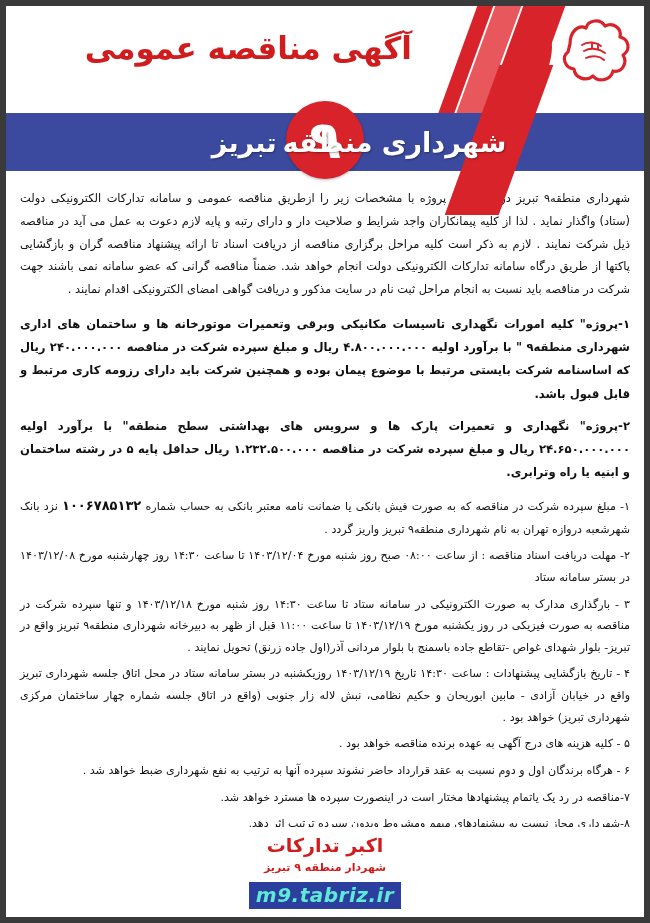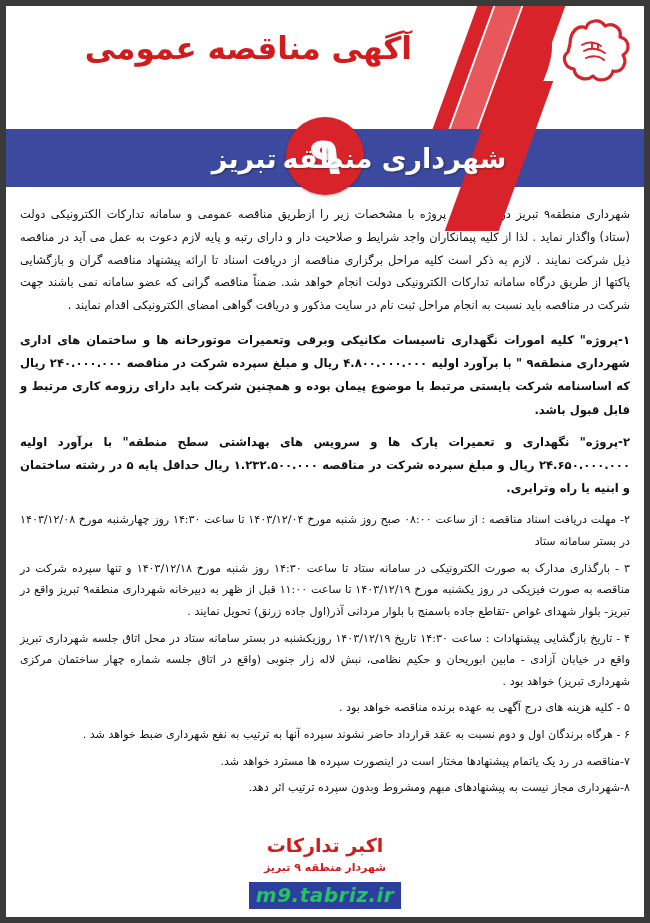--- a/index.html
+++ b/index.html
@@ -19,21 +19,21 @@
     background: #ffffff;
     border: 6px solid #3a3a3a;
     overflow: hidden;
     display: flex;
     flex-direction: column;
   }
 
   
   .header {
     position: relative;
-    height: 123px;
+    height: 107px;
     background: #ffffff;
     flex: 0 0 auto;
     overflow: hidden;
     text-align: right;
   }
 
   
   .slash {
     position: absolute;
     top: -40px;
@@ -185,21 +185,21 @@
 
   
   .footer {
     flex: 0 0 auto;
     padding: 6px 0 8px 0;
     text-align: center;
   }
   .url-chip {
     display: inline-block;
     background: #2c3e9e;
-    color: #22c55e;
+    color: #5eead4;
     font-family: "DejaVu Sans", "Liberation Sans", sans-serif;
     font-size: 20px;
     font-weight: bold;
     font-style: italic;
     letter-spacing: .5px;
     padding: 1px 7px 2px 7px;
     direction: ltr;
   }
 </style>
 </head>
@@ -255,20 +255,24 @@
     <p class="intro">شهرداری منطقه۹ تبریز در نظر دارد پروژه با مشخصات زیر را ازطریق مناقصه عمومی و سامانه تدارکات الکترونیکی دولت (ستاد) واگذار نماید . لذا از کلیه پیمانکاران واجد شرایط و صلاحیت دار و دارای رتبه و پایه لازم دعوت به عمل می آید در مناقصه ذیل شرکت نمایند . لازم به ذکر است کلیه مراحل برگزاری مناقصه از دریافت اسناد تا ارائه پیشنهاد مناقصه گران و بازگشایی پاکتها از طریق درگاه سامانه تدارکات الکترونیکی دولت انجام خواهد شد. ضمناً مناقصه گرانی که عضو سامانه نمی باشند جهت شرکت در مناقصه باید نسبت به انجام مراحل ثبت نام در سایت مذکور و دریافت گواهی امضای الکترونیکی اقدام نمایند .</p>
 
     <p class="project">
       <span>۱-</span><span>پروژه" کلیه امورات نگهداری تاسیسات مکانیکی وبرقی وتعمیرات موتورخانه ها و ساختمان های اداری شهرداری منطقه۹  " با برآورد اولیه ۴.۸۰۰.۰۰۰.۰۰۰ ریال و مبلغ سپرده شرکت در مناقصه ۲۴۰.۰۰۰.۰۰۰ ریال که اساسنامه شرکت بایستی مرتبط با موضوع پیمان بوده و همچنین شرکت باید دارای رزومه کاری مرتبط  و قابل قبول باشد.</span>
     </p>
 
     <p class="project">
       <span>۲-</span><span>پروژه" نگهداری و تعمیرات پارک ها و سرویس های بهداشتی سطح منطقه" با برآورد اولیه ۲۴.۶۵۰.۰۰۰.۰۰۰ ریال و مبلغ سپرده شرکت در مناقصه ۱.۲۳۲.۵۰۰.۰۰۰ ریال حداقل پایه ۵ در رشته ساختمان و ابنیه یا راه وترابری.</span>
     </p>
 
+    <p class="cond">
+      <span>۱-</span>
+      <span>مبلغ سپرده شرکت در مناقصه که به صورت فیش بانکی یا ضمانت نامه معتبر بانکی به حساب شماره </span><span class="acct">۱۰۰۶۷۸۵۱۳۲</span><span> نزد بانک شهرشعبه دروازه تهران به نام شهرداری منطقه۹ تبریز واریز گردد .</span>
+    </p>
 
     <p class="cond">
       <span>۲-</span>
       <span>مهلت دریافت اسناد مناقصه : از ساعت ۰۸:۰۰ صبح روز شنبه مورخ ۱۴۰۳/۱۲/۰۴ تا ساعت ۱۴:۳۰ روز چهارشنبه مورخ ۱۴۰۳/۱۲/۰۸ در بستر سامانه ستاد</span>
     </p>
 
     <p class="cond">
       <span>۳ -</span>
       <span>بارگذاری مدارک به صورت الکترونیکی در سامانه ستاد تا ساعت ۱۴:۳۰ روز شنبه مورخ ۱۴۰۳/۱۲/۱۸  و تنها سپرده شرکت در مناقصه به صورت فیزیکی در روز یکشنبه مورخ ۱۴۰۳/۱۲/۱۹ تا ساعت ۱۱:۰۰ قبل از ظهر به دبیرخانه شهرداری منطقه۹ تبریز واقع در تبریز- بلوار شهدای غواص -تقاطع جاده باسمنج با بلوار مردانی آذر(اول جاده زرنق) تحویل نمایند .</span>
     </p>

